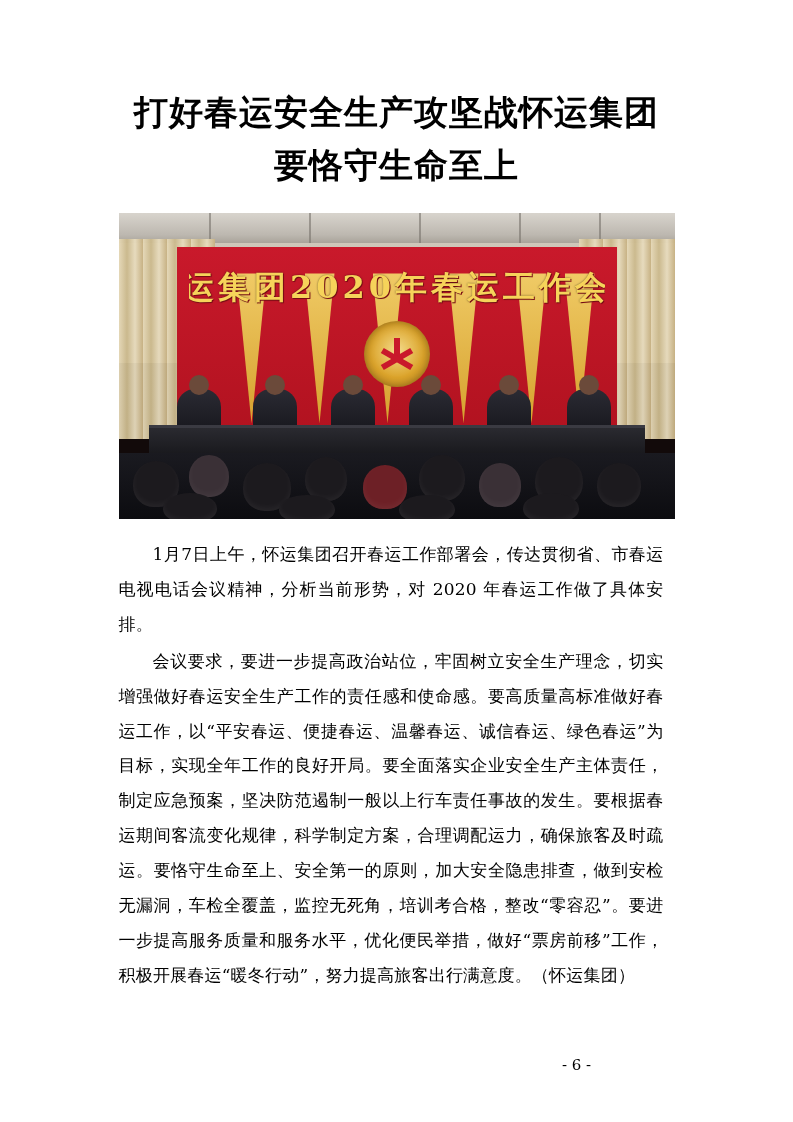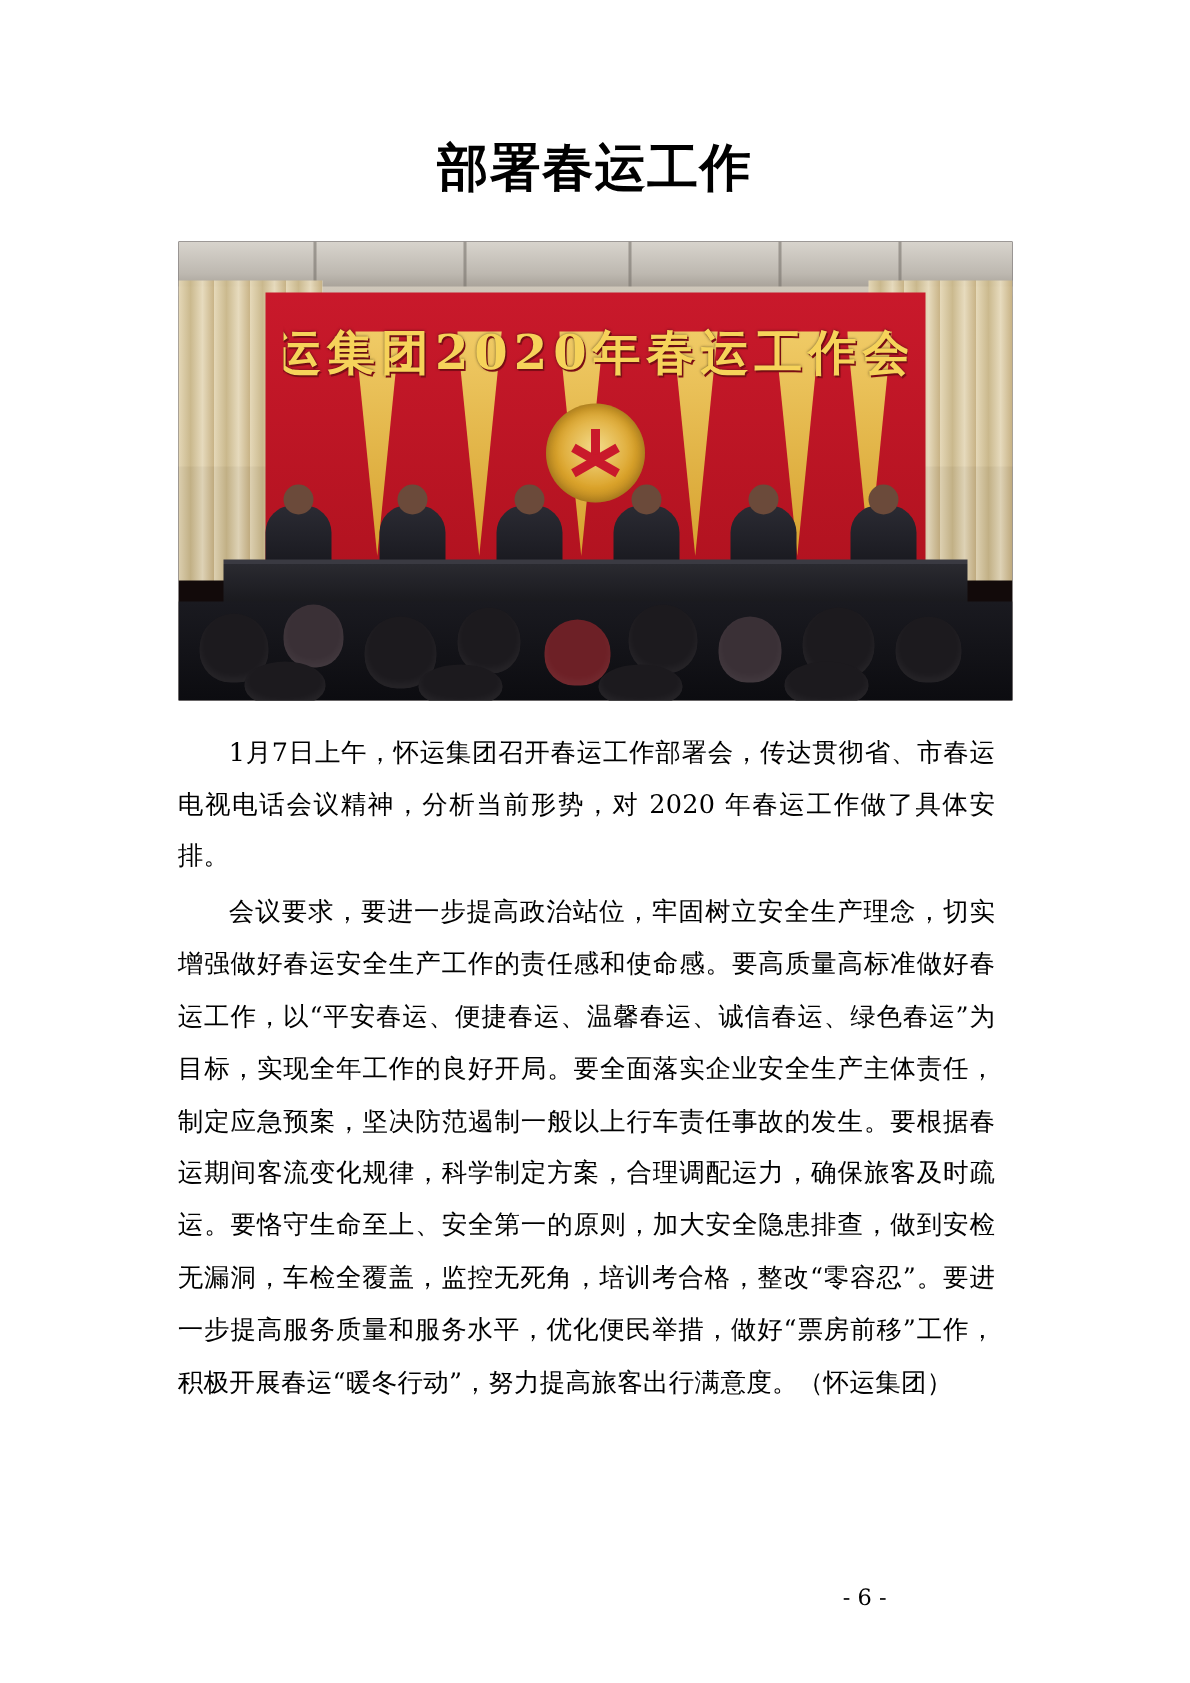--- a/index.html
+++ b/index.html
@@ -166,21 +166,22 @@
     color: #000;
     padding-left: 360px;
   }
 </style>
 </head>
 <body>
 
 <div class="page">
 
   <h1 class="doc-title">
-    <span class="line">部署春运工作</span>
+    <span class="line">打好春运安全生产攻坚战怀运集团</span>
+    <span class="line">要恪守生命至上</span>
   </h1>
 
   <div class="photo-wrap">
     <div class="ph-ceiling">
       <div class="panelline" style="left:90px"></div>
       <div class="panelline" style="left:190px"></div>
       <div class="panelline" style="left:300px"></div>
       <div class="panelline" style="left:400px"></div>
       <div class="panelline" style="left:480px"></div>
     </div>

